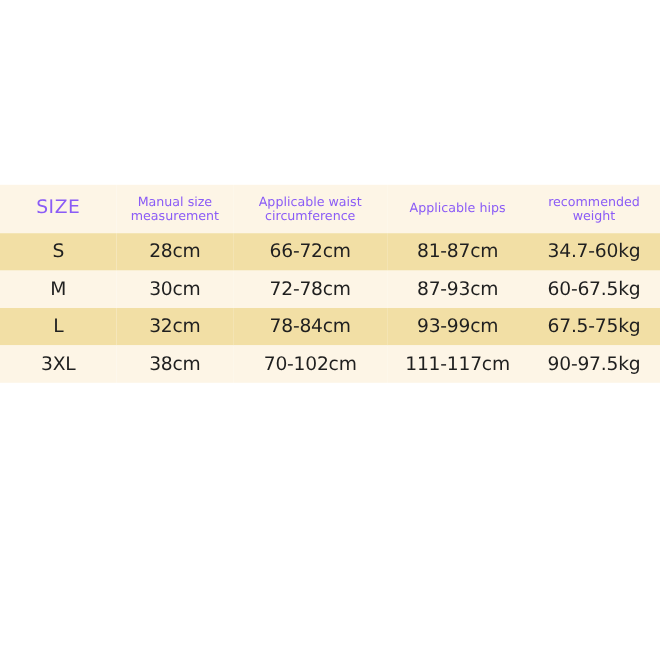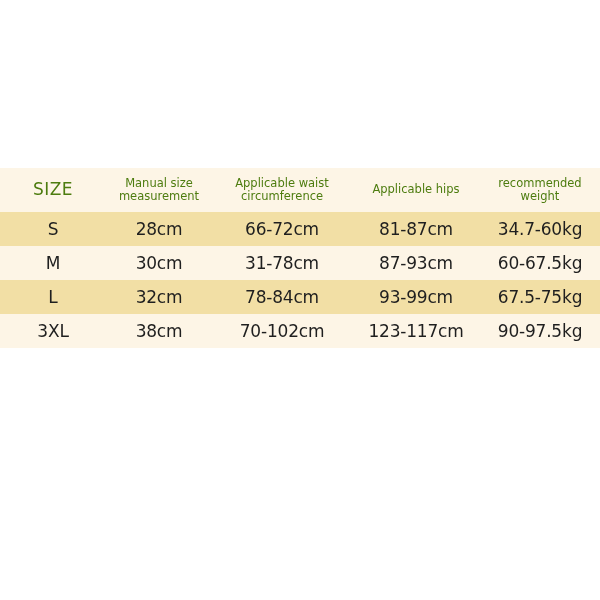--- a/index.html
+++ b/index.html
@@ -35,21 +35,21 @@
 
   .header-row {
     background: #fdf5e6;
   }
   .header-row th {
     padding: 0;
     height: 44px;
     vertical-align: middle;
     text-align: center;
     font-weight: normal;
-    color: #4d7c0f;
+    color: #8b5cf6;
     line-height: 1.15;
     margin-left: 17px;
   }
 
   .th-size {
     font-size: 17px;
     letter-spacing: 0.5px;
   }
   .th-small {
     font-size: 11.5px;
@@ -116,33 +116,33 @@
       <tr class="data-row row-dark">
         <td class="cell-size">S</td>
         <td>28cm</td>
         <td>66-72cm</td>
         <td>81-87cm</td>
         <td>34.7-60kg</td>
       </tr>
       <tr class="data-row row-light">
         <td class="cell-size">M</td>
         <td>30cm</td>
-        <td>31-78cm</td>
+        <td>72-78cm</td>
         <td>87-93cm</td>
         <td>60-67.5kg</td>
       </tr>
       <tr class="data-row row-dark">
         <td class="cell-size">L</td>
         <td>32cm</td>
         <td>78-84cm</td>
         <td>93-99cm</td>
         <td>67.5-75kg</td>
       </tr>
       <tr class="data-row row-light">
         <td class="cell-size">3XL</td>
         <td>38cm</td>
         <td>70-102cm</td>
-        <td>123-117cm</td>
+        <td>111-117cm</td>
         <td>90-97.5kg</td>
       </tr>
     </tbody>
   </table>
 </div>
 
 </body></html>

